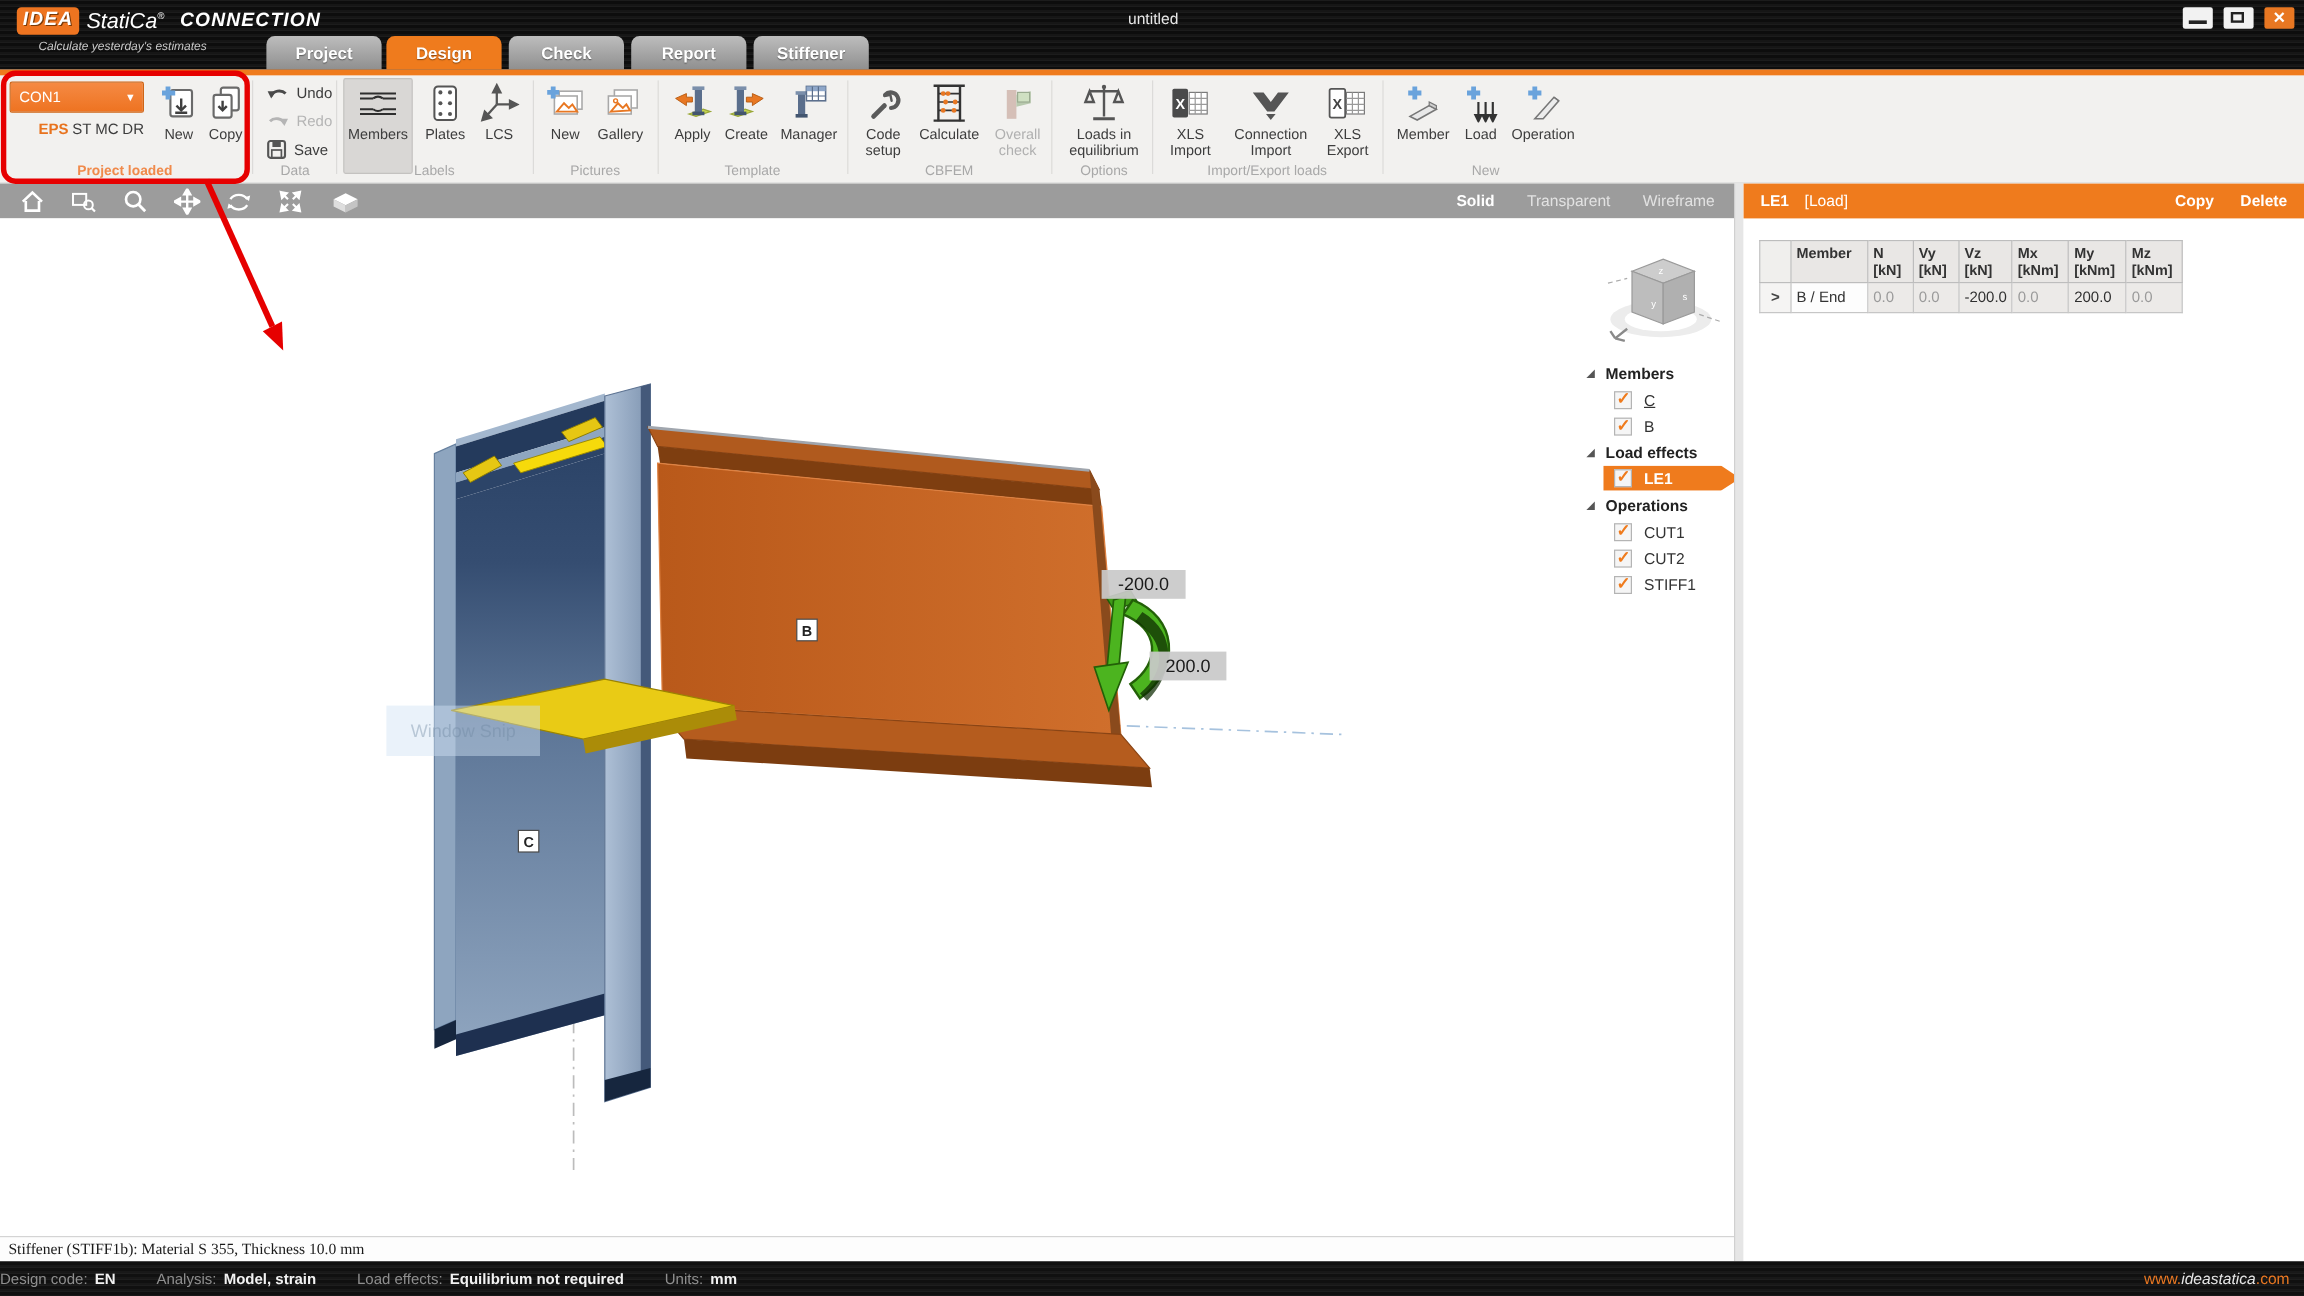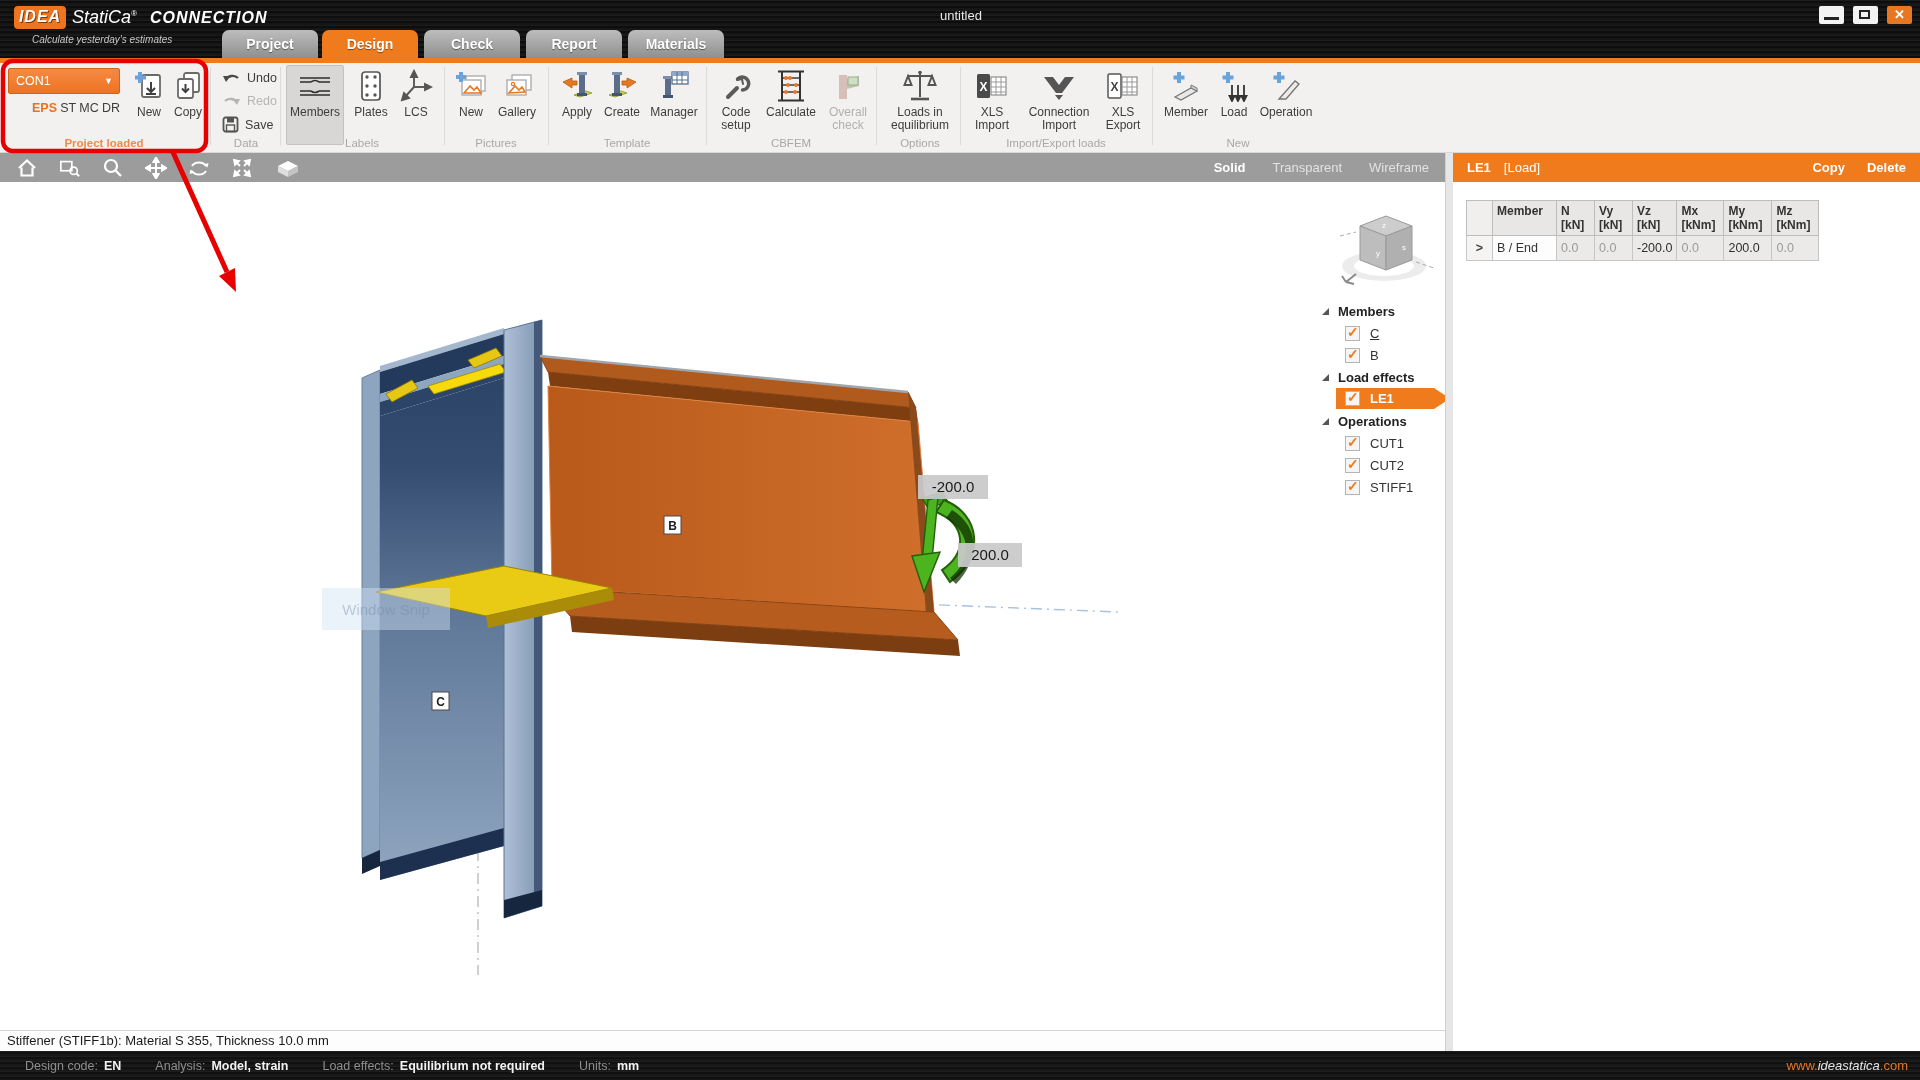--- a/index.html
+++ b/index.html
@@ -90,24 +90,24 @@
   table.loads th { background:#e9e7e5; border:1px solid #bdbdbd; font-weight:bold; text-align:left;
                    padding:3px 4px; vertical-align:top; line-height:14px; font-size:12px; }
   table.loads td { border:1px solid #c6c6c6; padding:4px 4px; height:25px; }
   td.cell-sel { width:26px; text-align:center; font-weight:bold; color:#444; background:#f5f4f3; cursor:pointer; }
   td.cell-member { width:64px; background:#fdfdfd; }
   td.val { background:#eceae8; color:#9a9a9a; }
   td.val.on { color:#2f2f2f; }
   .note { position:absolute; left:9px; top:143px; width:368px; font-size:12.5px; color:#3f3f3f; line-height:16px; }
   
   .hintbar { position:absolute; left:0; top:1030px; width:1445px; height:21px; background:#fdfdfd;
-             border-top:1px solid #d4d4d4; font-size:13px; color:#1a1a1a; padding:2px 0 0 7px; }
+             border-top:1px solid #d4d4d4; font-size:13px; color:#1a1a1a; padding:2px 0 0 7px;font-family:Liberation Serif, serif; }
   .statusbar { position:absolute; left:0; top:1051px; width:1920px; height:29px;
                background:repeating-linear-gradient(180deg,#1e1e1e 0 1px,#101010 1px 3px,#181818 3px 5px);
-               display:flex; align-items:center; font-size:12.5px; padding-left:25px; }
+               display:flex; align-items:center; font-size:12.5px; }
   .statusbar .lab { color:#8f8f8f; margin-right:6px; }
   .statusbar .val { color:#f2f2f2; font-weight:bold; margin-right:34px; }
   .website { margin-left:auto; padding-right:12px; font-size:13px; }
   .website .o { color:#e87722; }
   .website .w { color:#e6e6e6;font-style:italic; }
   
   .annot { position:absolute; left:0; top:0; width:1920px; height:1080px; pointer-events:none; z-index:50; }
 </style>
 </head>
 <body>
@@ -128,21 +128,21 @@
           <div class="sq"></div>
         </div>
       <div class="winbtn close">
           <div class="x">✕</div>
         </div>
     </div>
     <div class="tab" style="left:222px">Project</div>
     <div class="tab active" style="left:322px">Design</div>
     <div class="tab" style="left:424px">Check</div>
     <div class="tab" style="left:526px">Report</div>
-    <div class="tab" style="left:628px">Materials</div>
+    <div class="tab" style="left:628px">Stiffener</div>
   </div>
   <div class="accent-strip"></div>
 
   <div class="ribbon">
 
     <div class="combo">
       <span>CON1</span>
       <span class="caret">▼</span>
     </div>
     <div class="modes">

